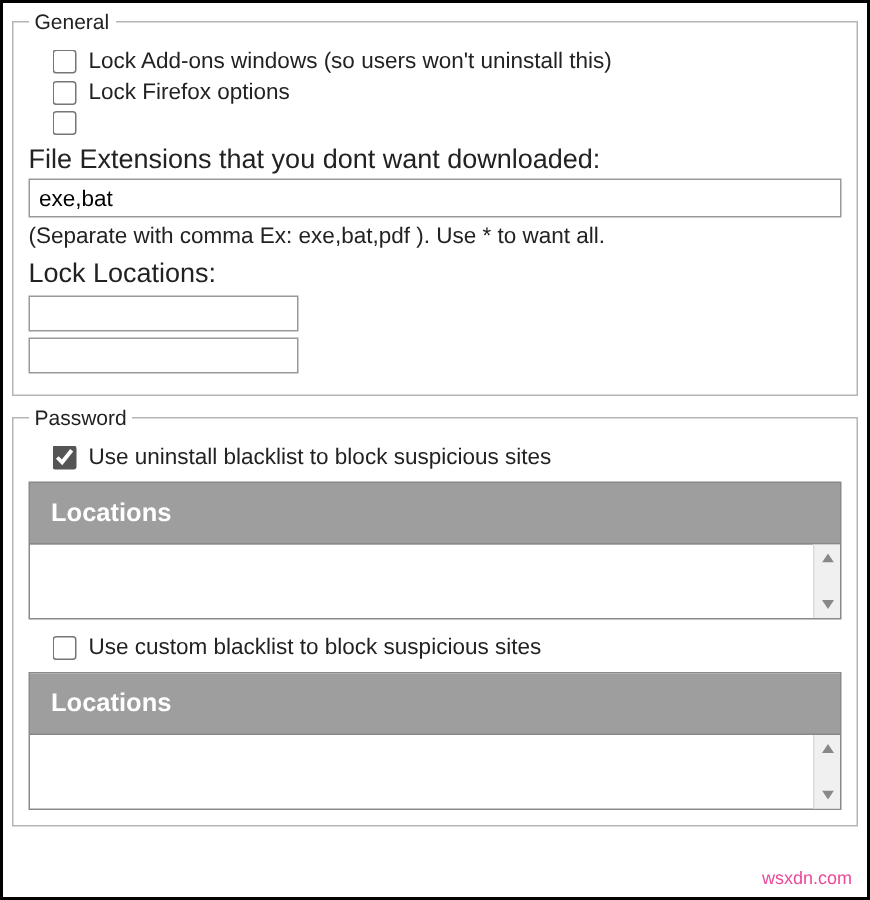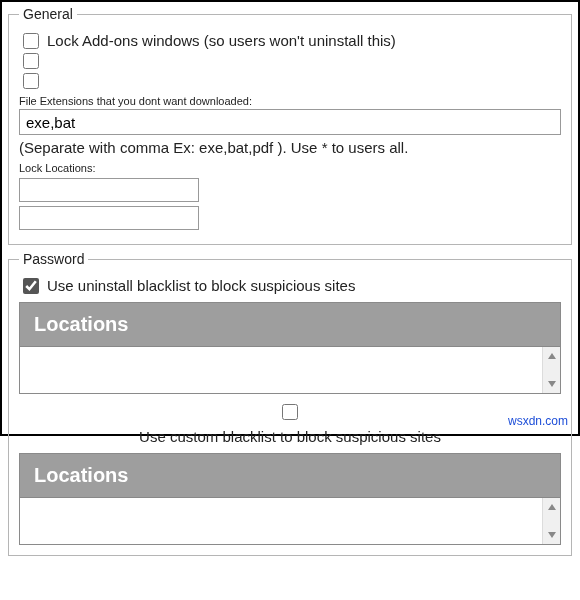--- a/index.html
+++ b/index.html
@@ -10,50 +10,50 @@
     font-size: 14px;
     color: #222;
     background: #fff;
     width: 580px;
     height: 600px;
     overflow: hidden;
   }
   .outer {
     border: 2px solid #000;
     width: 580px;
-    height: 436px;
+    height: 600px;
     padding: 4px 6px 6px 6px;
     position: relative;
   }
   fieldset {
     border: 1px solid #b5b5b5;
     margin: 0 0 6px 0;
     padding: 6px 10px 10px 10px;
   }
   legend {
     padding: 0 4px;
     font-size: 14px;
   }
   .row {
     display: flex;
     align-items: center;
-    margin: 4px 4px;
+    margin: 4px 16px;
     gap: 8px;
   }
   input[type="checkbox"] {
     width: 16px;
     height: 16px;
     margin: 0;
     accent-color: #555;
   }
   .label-text {
     font-size: 15px;
   }
   .desc {
-    font-size: 11px;
+    font-size: 18px;
     margin: 6px 0 2px 0;
   }
   input[type="text"].full {
     width: 100%;
     height: 26px;
     border: 1px solid #999;
     padding: 4px 6px;
     font-size: 15px;
     font-family: inherit;
   }
@@ -77,21 +77,21 @@
     margin-top: 8px;
     height: 92px;
     display: flex;
     flex-direction: column;
     position: relative;
   }
   .listbox-header {
     background: #9e9e9e;
     color: #fff;
     font-weight: bold;
-    font-size: 20px;
+    font-size: 17px;
     padding: 10px 14px;
     border-bottom: 1px solid #888;
   }
   .listbox-body {
     flex: 1;
     display: flex;
   }
   .listbox-content {
     flex: 1;
   }
@@ -113,48 +113,49 @@
     font-size: 10px;
     color: #666;
     cursor: pointer;
     user-select: none;
   }
   .watermark {
     position: absolute;
     right: 10px;
     bottom: 6px;
     font-size: 12px;
-    color: #1d4ed8;
+    color: #ec4899;
     pointer-events: none;
   }
 </style>
 </head>
 <body>
 
 <div class="outer">
 
   <fieldset>
     <legend>General</legend>
 
     <label class="row">
       <input type="checkbox" style="">
       <span class="label-text">Lock Add-ons windows (so users won't uninstall this)</span>
     </label>
 
     <label class="row">
       <input type="checkbox" style="">
+      <span class="label-text">Lock Firefox options</span>
     </label>
 
     <label class="row">
       <input type="checkbox" style="">
     </label>
 
     <div class="desc">File Extensions that you dont want downloaded:</div>
     <input type="text" class="full" value="exe,bat" style="">
-    <div class="hint">(Separate with comma Ex: exe,bat,pdf ). Use * to users all.</div>
+    <div class="hint">(Separate with comma Ex: exe,bat,pdf ). Use * to want all.</div>
 
     <div class="desc">Lock Locations:</div>
     <input type="password" class="narrow" value="" style="">
     <input type="password" class="narrow" value="" style="">
   </fieldset>
 
   <fieldset>
     <legend>Password</legend>
 
     <label class="row">
@@ -174,21 +175,21 @@
           </div>
           <div class="scroll-btn">
             <svg width="8" height="6" viewBox="0 0 8 6">
                 <path d="M4 6 L8 0 L0 0 Z" fill="#888"></path>
               </svg>
           </div>
         </div>
       </div>
     </div>
 
-    <label class="row" style="margin-top:10px;flex-direction:column;">
+    <label class="row" style="margin-top:10px;">
       <input type="checkbox" style="">
       <span class="label-text">Use custom blacklist to block suspicious sites</span>
     </label>
 
     <div class="listbox">
       <div class="listbox-header">Locations</div>
       <div class="listbox-body">
         <div class="listbox-content"></div>
         <div class="scrollbar">
           <div class="scroll-btn">

